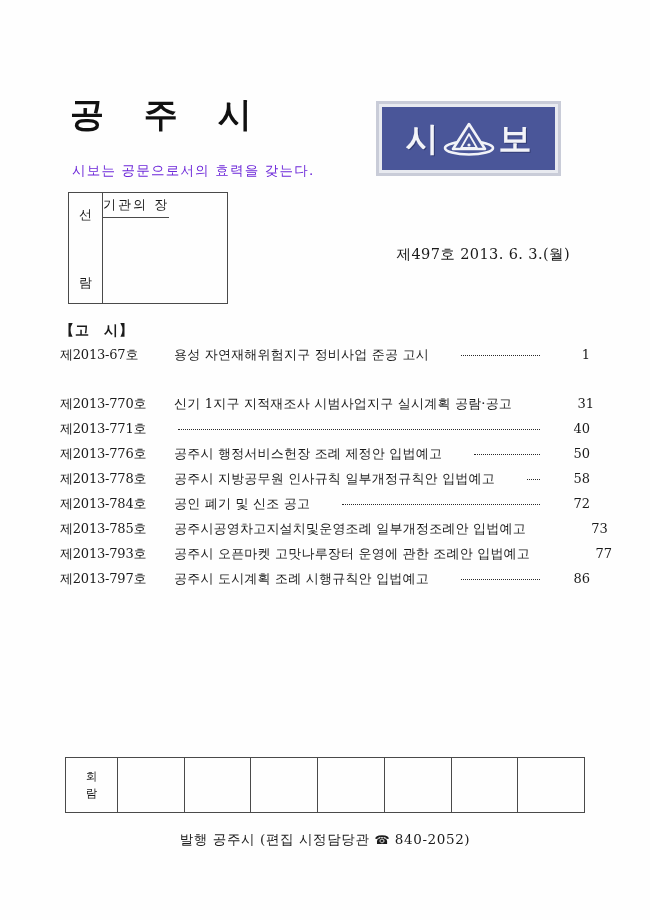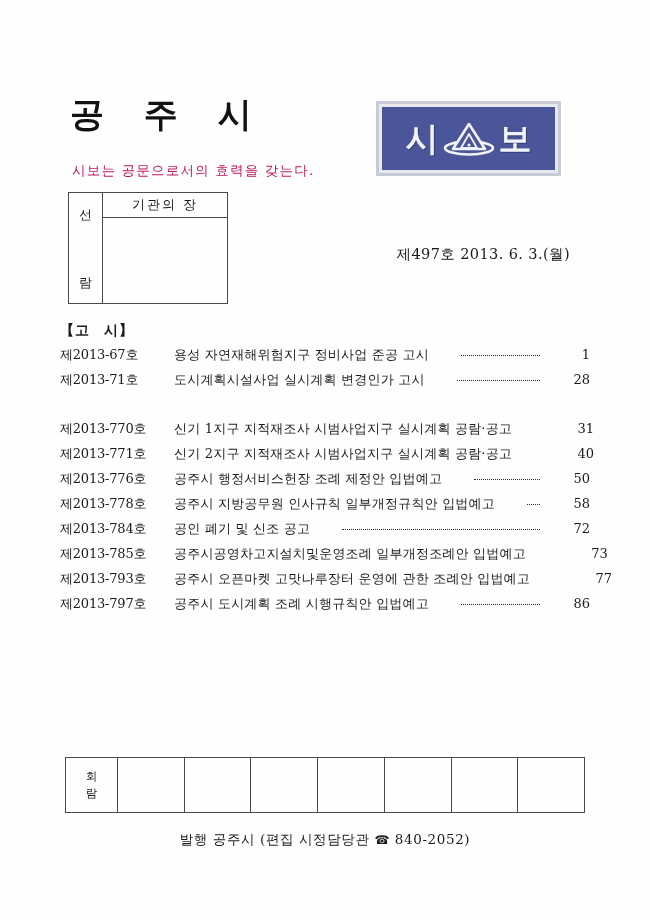--- a/index.html
+++ b/index.html
@@ -42,21 +42,21 @@
     font-family: "DejaVu Serif", "Liberation Serif", serif;
     white-space: nowrap;
   }
 
   .tagline {
     position: absolute;
     left: 64px;
     top: 162px;
     font-size: 13.5px;
     letter-spacing: 1.2px;
-    color: #be185d;
+    color: #6d28d9;
     white-space: nowrap;
   }
 
   
   .logo-plate {
     position: absolute;
     left: 368px;
     top: 101px;
     width: 185px;
     height: 75px;
@@ -125,21 +125,21 @@
     position: absolute;
     bottom: 11px;
     left: 0;
     right: 0;
     text-align: center;
     font-size: 13px;
   }
   .sig-right {
     flex: 1;
     display: flex;
-    flex-direction: column;
+    flex-direction: row;
   }
   .sig-head {
     height: 25px;
     border-bottom: 1.4px solid #4a4a4a;
     box-sizing: border-box;
     display: flex;
     align-items: center;
     justify-content: center;
     font-size: 13px;
     letter-spacing: 2px;
@@ -308,37 +308,30 @@
   <div class="toc">
     <div id="toc-sections">
         <div class="toc-section">
           <div class="sec-heading">【<span>고</span><span class="gap"></span><span>시</span>】</div>
           <div class="toc-row">
             <span class="toc-no">제2013-67호</span>
             <span class="toc-title">용성 자연재해위험지구 정비사업 준공 고시</span>
             <span class="toc-dots"></span>
             <span class="toc-page">1</span>
           </div>
-          <div class="toc-row">
-            <span class="toc-no">제2013-71호</span>
-            <span class="toc-title">도시계획시설사업 실시계획 변경인가 고시</span>
-            <span class="toc-dots"></span>
-            <span class="toc-page">28</span>
-          </div>
         </div>
         <div class="toc-section second">
           <div class="toc-row">
             <span class="toc-no">제2013-770호</span>
             <span class="toc-title">신기 1지구 지적재조사 시범사업지구 실시계획 공람·공고</span>
             <span class="toc-dots"></span>
             <span class="toc-page">31</span>
           </div>
           <div class="toc-row">
             <span class="toc-no">제2013-771호</span>
-            <span class="toc-title">신기 2지구 지적재조사 시범사업지구 실시계획 공람·공고</span>
             <span class="toc-dots"></span>
             <span class="toc-page">40</span>
           </div>
           <div class="toc-row">
             <span class="toc-no">제2013-776호</span>
             <span class="toc-title">공주시 행정서비스헌장 조례 제정안 입법예고</span>
             <span class="toc-dots"></span>
             <span class="toc-page">50</span>
           </div>
           <div class="toc-row">

